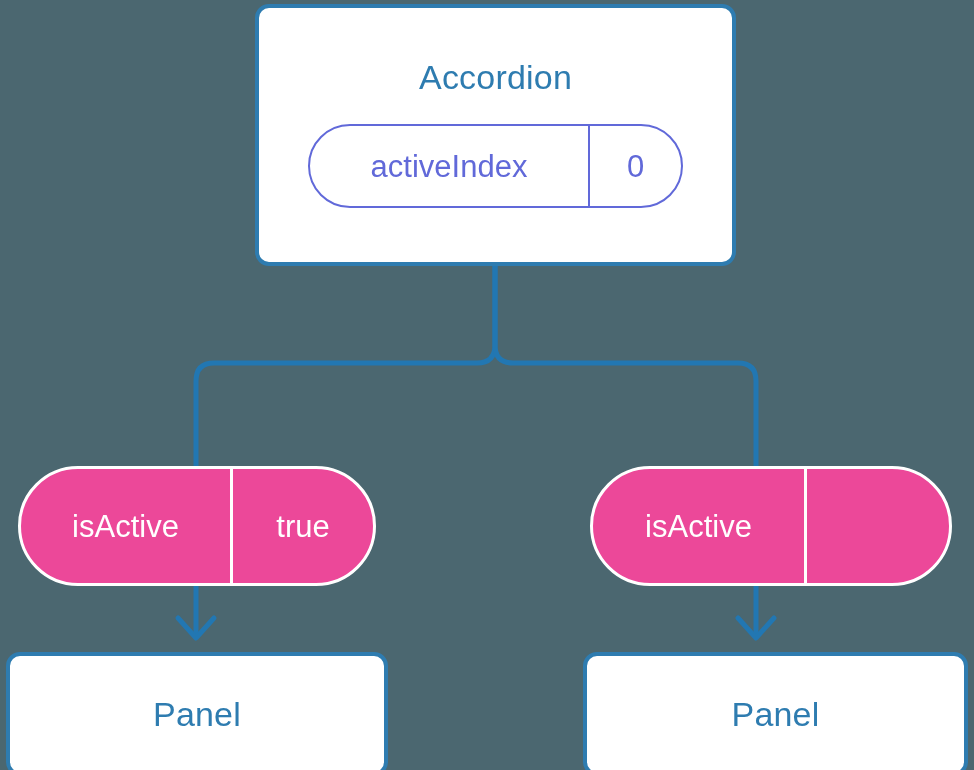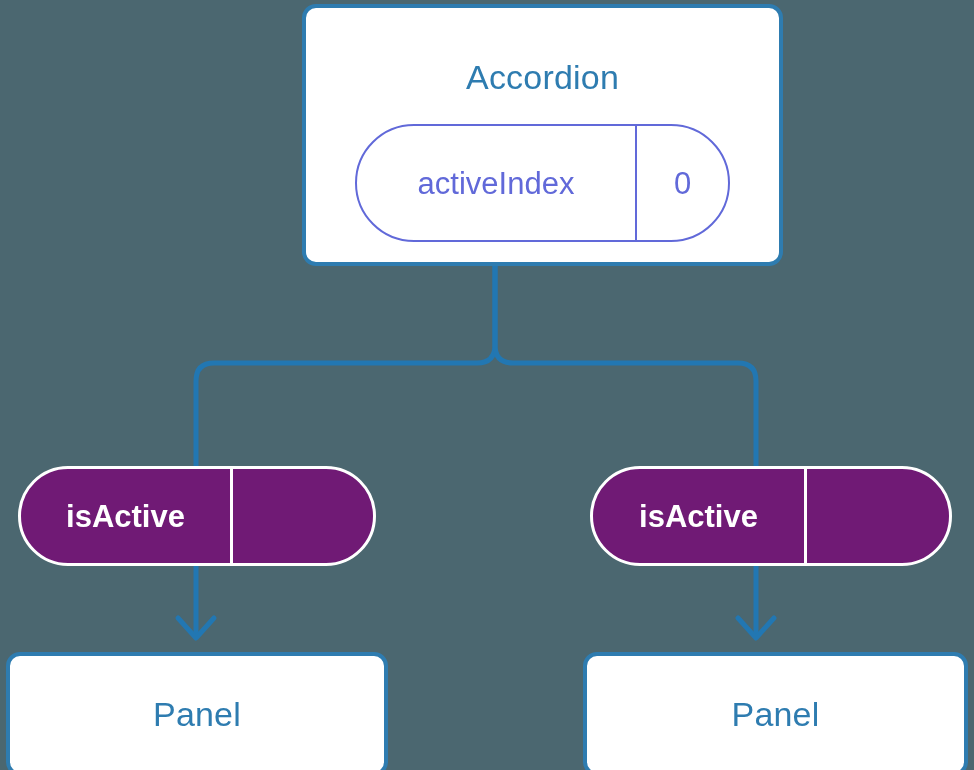--- a/index.html
+++ b/index.html
@@ -49,21 +49,20 @@
     line-height: 1;
   }
 
   
   #root-card {
     left: 255px;
     top: 4px;
     width: 481px;
     height: 262px;
     padding-top: 52px;
-    margin-left: 47px;
   }
   #root-card .card-title { margin-bottom: 30px; }
 
   
   .pill {
     display: flex;
     align-items: stretch;
     border-radius: 999px;
     box-sizing: border-box;
     overflow: hidden;
@@ -75,41 +74,40 @@
     display: flex;
     align-items: center;
     justify-content: center;
     box-sizing: border-box;
     white-space: nowrap;
   }
 
   
   .pill.outlined {
     width: 375px;
-    height: 118px;
+    height: 84px;
     margin: 0 auto;
     border: 2px solid #6169d9;
     background: #ffffff;
     color: #6169d9;
   }
   .pill.outlined .pill-label {
     width: 280px;
     border-right: 2px solid #6169d9;
   }
   .pill.outlined .pill-value { flex: 1; }
 
   
   .pill.filled {
     position: absolute;
     z-index: 2;
-    height: 100px;
+    height: 120px;
     border: 3px solid #ffffff;
-    background: #701a75;
+    background: #ec4899;
     color: #ffffff;
-    font-weight: bold;
   }
   .pill.filled .pill-label {
     border-right: 3px solid #ffffff;
   }
   .pill.filled .pill-value { flex: 1; }
 
   #pill-left  { left: 18px;  top: 466px; width: 358px; }
   #pill-left  .pill-label  { width: 212px; }
   #pill-right { left: 590px; top: 466px; width: 362px; }
   #pill-right .pill-label  { width: 214px; }
@@ -143,20 +141,21 @@
   <div id="root-card" class="card">
     <div class="card-title">Accordion</div>
     <div class="pill outlined">
       <span class="pill-label">activeIndex</span>
       <span class="pill-value">0</span>
     </div>
   </div>
 
   <div id="pill-left" class="pill filled">
     <span class="pill-label">isActive</span>
+    <span class="pill-value">true</span>
   </div>
 
   <div id="pill-right" class="pill filled">
     <span class="pill-label">isActive</span>
   </div>
 
   <div id="panel-left" class="card panel-card">
     <div class="card-title">Panel</div>
   </div>
 

